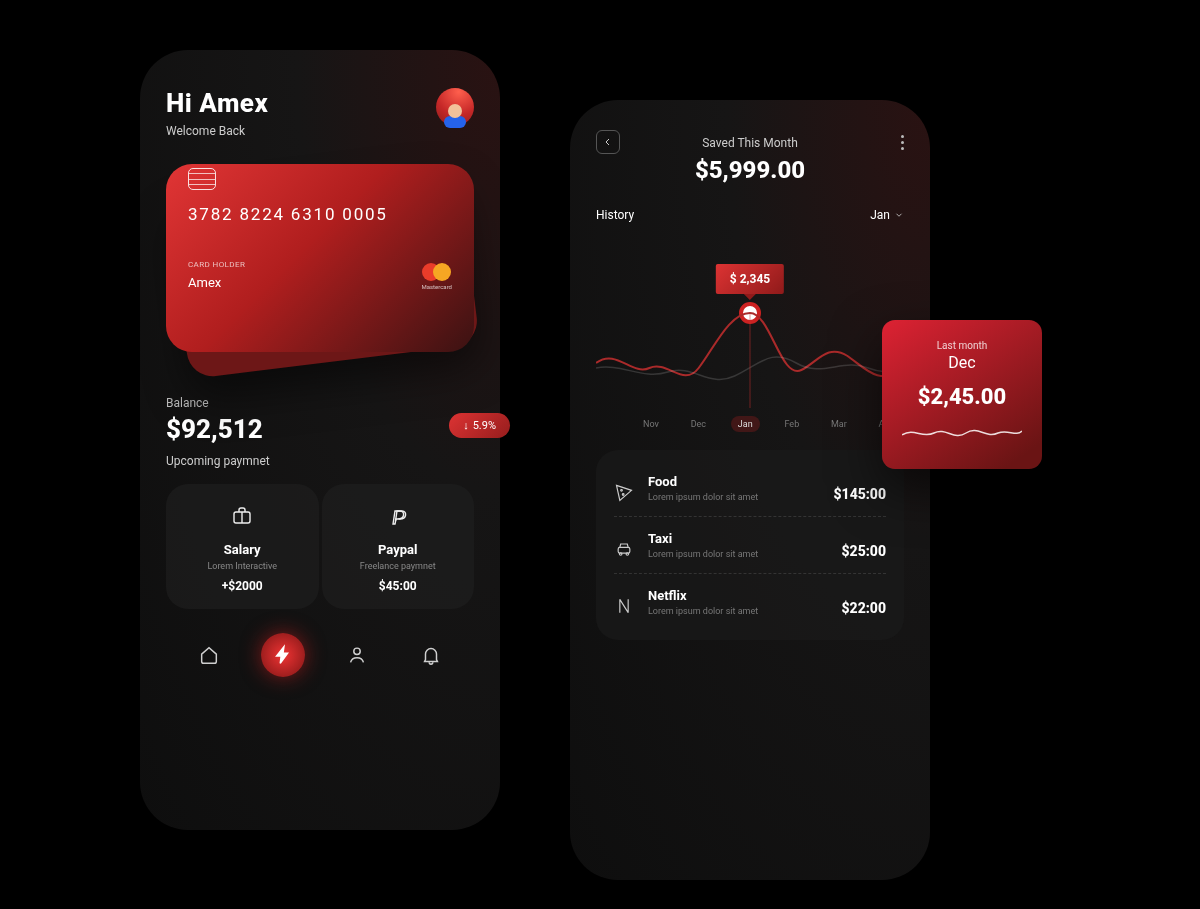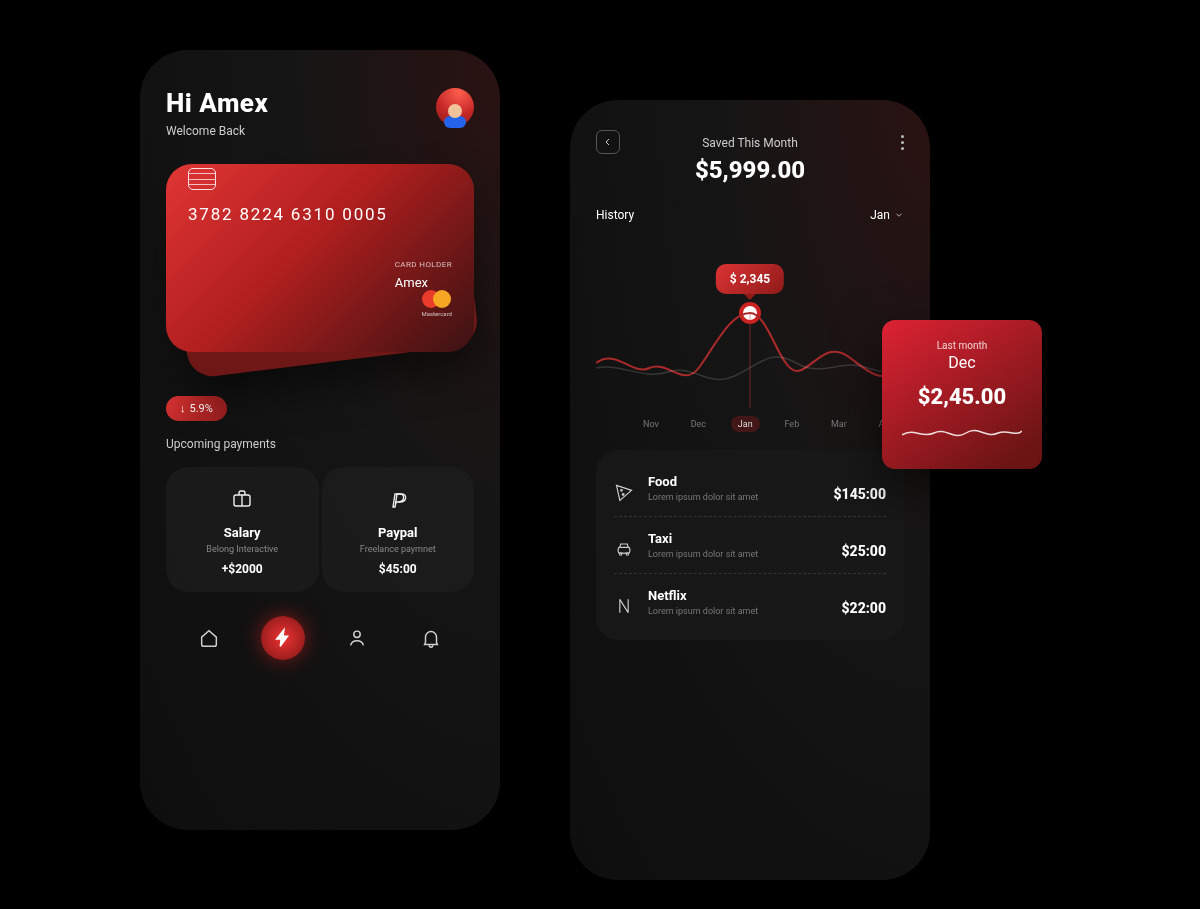--- a/index.html
+++ b/index.html
@@ -58,21 +58,21 @@
     position: absolute; top: 0; left: 0; width: 308px; height: 188px; border-radius: 26px;
     background: linear-gradient(135deg, #e13535 0%, #b01e1e 45%, #3a1212 100%);
     padding: 4px 22px 16px;
   }
   .chip {
     width: 28px; height: 22px; border: 1.5px solid rgba(255,255,255,0.85); border-radius: 5px;
     display: flex; flex-direction: column; justify-content: space-evenly;
   }
   .chip div { height: 1px; background: rgba(255,255,255,0.7); }
   .card-num { margin-top: 14px; font-size: 17px; letter-spacing: 1.8px; font-weight: 400; }
-  .card-row { display: flex; justify-content: space-between; align-items: flex-end; margin-top: 36px; flex-direction: column; }
+  .card-row { display: flex; justify-content: space-between; align-items: flex-end; margin-top: 36px; }
   .card-holder-lbl { font-size: 8px; letter-spacing: 0.4px; color: rgba(255,255,255,0.7); }
   .card-holder { font-size: 13px; margin-top: 6px; }
   .mc { display: flex; flex-direction: column; align-items: center; }
   .mc-circles { display: flex; }
   .mc-circles span:first-child { display:block; width:18px;height:18px;border-radius:50%;background:#ea3c2a; }
   .mc-circles span:last-child  { display:block; width:18px;height:18px;border-radius:50%;background:#f6a623;margin-left:-7px; }
   .mc-lbl { font-size: 6px; color: rgba(255,255,255,0.7); margin-top: 2px; }
 
   
   .balance-row { margin-top: 22px; display:flex; justify-content:space-between; align-items:flex-end; }
@@ -112,21 +112,21 @@
   .saved-lbl { text-align:center; font-size:12px; color:#ccc; margin-top:-18px; }
   .saved-amt { text-align:center; font-size:24px; font-weight:800; margin-top:6px; }
 
   .hist-row { display:flex; justify-content:space-between; align-items:center; margin-top:24px; }
   .hist-lbl { font-size:12px; }
   .month-sel { font-size:12px; display:flex; align-items:center; gap:4px; }
   .month-sel svg { width:10px;height:10px;stroke:#ccc;fill:none;stroke-width:2; }
 
   .bubble {
     position:absolute; left:50%; transform:translateX(-50%); top:164px;
-    background:linear-gradient(135deg,#d33,#8f1a1a); border-radius:10px;
+    background:linear-gradient(135deg,#d33,#8f1a1a); border-radius:2px;
     padding:8px 14px; font-size:12px; font-weight:700;
   }
   .bubble::after {
     content:""; position:absolute; bottom:-6px; left:50%; transform:translateX(-50%);
     border-left:6px solid transparent; border-right:6px solid transparent;
     border-top:6px solid #8f1a1a;
   }
   .marker {
     position:absolute; left:50%; transform:translateX(-50%); top:202px;
     width:14px;height:14px;border-radius:50%;background:#fff;border:4px solid #c22;box-sizing:content-box;
@@ -194,36 +194,40 @@
                 <span></span>
                 <span></span>
               </div>
             <div class="mc-lbl">Mastercard</div>
           </div>
         </div>
       </div>
     </div>
 
     <div class="balance-row">
+      <div>
+        <div class="balance-lbl">Balance</div>
+        <div class="balance-amt">$92,512</div>
+      </div>
       <div class="change-pill">
         <span>↓</span>
         <span>5.9%</span>
       </div>
     </div>
-    <div class="upcoming-lbl">Upcoming payments</div>
+    <div class="upcoming-lbl">Upcoming paymnet</div>
 
     <div class="tiles">
       <div class="tile">
         <svg viewBox="0 0 24 24">
             <rect x="4" y="8" width="16" height="11" rx="2"></rect>
             <path d="M9 8V6a2 2 0 0 1 2-2h2a2 2 0 0 1 2 2v2"></path>
             <path d="M12 8v11"></path>
           </svg>
         <div class="tile-title">Salary</div>
-        <div class="tile-sub">Belong Interactive</div>
+        <div class="tile-sub">Lorem Interactive</div>
         <div class="tile-amt">+$2000</div>
       </div>
       <div class="tile">
         <svg viewBox="0 0 24 24">
             <path d="M7 20l2-13h5c3 0 4 2 3.5 4.5S14 15 11.5 15H10l-1 5H7z"></path>
             <path d="M9.5 17l1.5-10h5c3 0 4 2 3.5 4.5S16.5 15 14 15h-1.5"></path>
           </svg>
         <div class="tile-title">Paypal</div>
         <div class="tile-sub">Freelance paymnet</div>
         <div class="tile-amt">$45:00</div>

